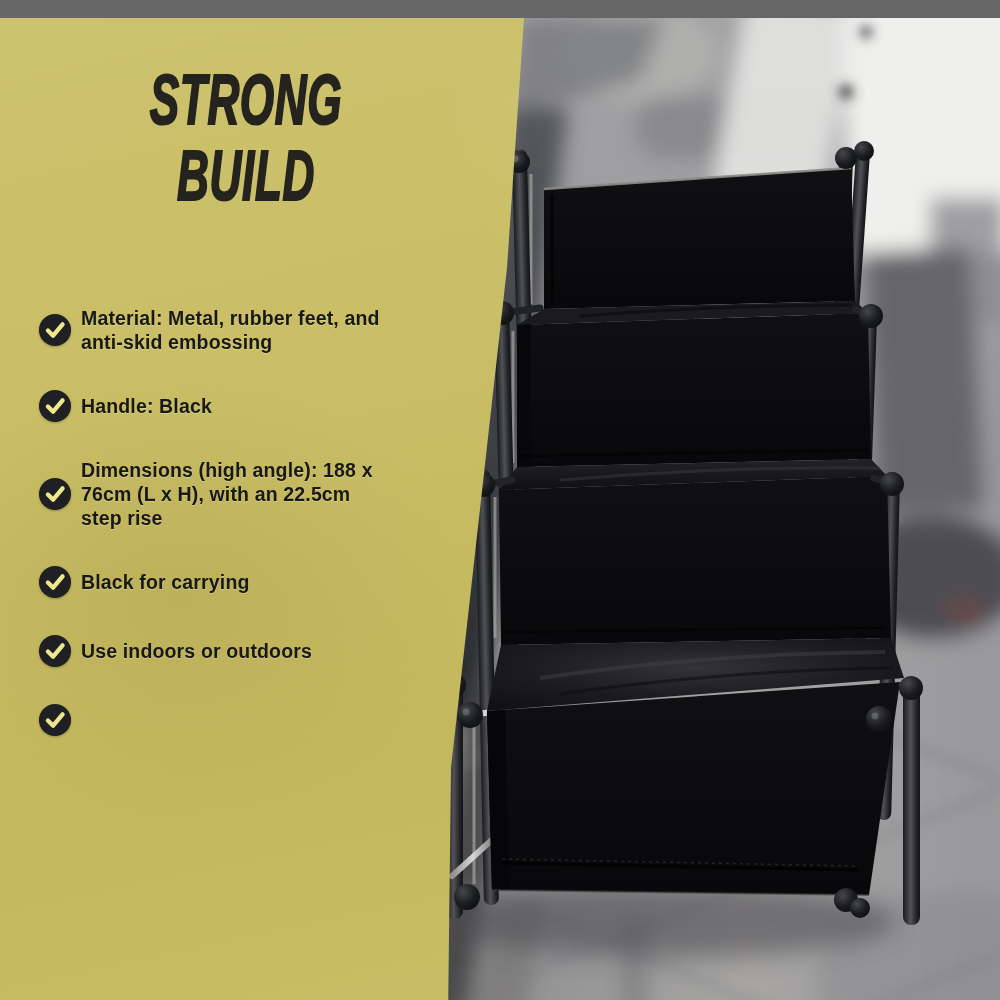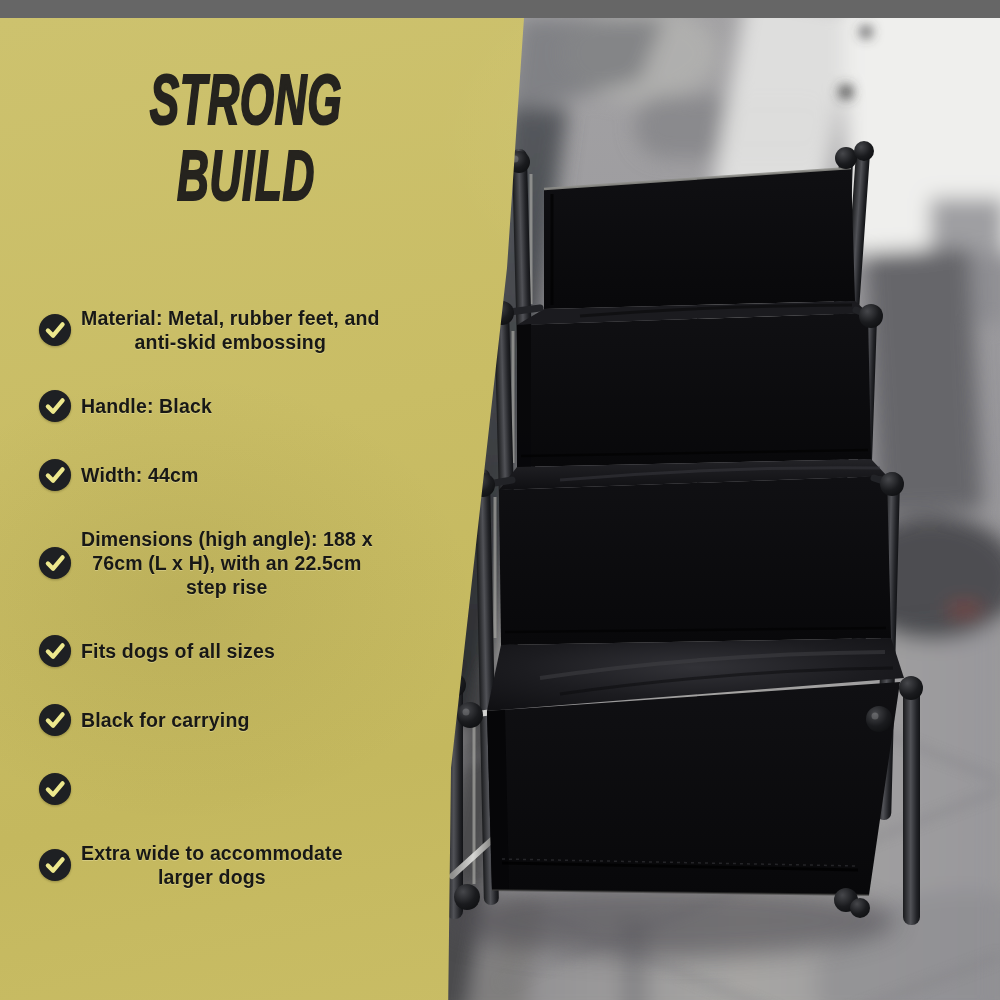--- a/index.html
+++ b/index.html
@@ -22,21 +22,21 @@
     position:absolute;left:86px;top:44px;width:320px;text-align:center;
     font-style:italic;font-weight:bold;font-size:70px;line-height:76px;
     color:#25231e;letter-spacing:1px;
     -webkit-text-stroke:2.2px #25231e;
     transform:scaleX(0.63);transform-origin:50% 0;
     text-shadow:0 1px 0 rgba(255,252,220,0.25);
     white-space:nowrap;
   }
   .features{
     position:absolute;left:38px;top:288px;width:408px;
-    display:flex;flex-direction:column;gap:35px;text-align:center;
+    display:flex;flex-direction:column;gap:35px;
   }
   .feature{display:flex;align-items:center;gap:9px;}
   .check{width:34px;height:34px;flex:0 0 34px;filter:drop-shadow(0 1px 1px rgba(60,55,15,.35));}
   .check svg{width:34px;height:34px;display:block;}
   .ftext{
     font-weight:bold;font-size:19.5px;line-height:24px;color:#181816;
     letter-spacing:0.15px;white-space:pre-line;
     text-shadow:0 1px 0 rgba(255,252,215,0.28);
   }
 </style>
@@ -246,64 +246,45 @@
         </span>
         <span class="ftext">Handle: Black</span>
       </div>
       <div class="feature">
         <span class="check">
           <svg viewBox="0 0 36 36">
               <circle cx="18" cy="18" r="17" fill="#1e2023"></circle>
               <path d="M10.5 18.5 L16 24 L26 12" fill="none" stroke-width="4.6" stroke-linecap="round" stroke-linejoin="round" stroke="#ede88d"></path>
             </svg>
         </span>
-        <span class="ftext">Width: 44cm</span>
-      </div>
-      <div class="feature">
-        <span class="check">
-          <svg viewBox="0 0 36 36">
-              <circle cx="18" cy="18" r="17" fill="#1e2023"></circle>
-              <path d="M10.5 18.5 L16 24 L26 12" fill="none" stroke-width="4.6" stroke-linecap="round" stroke-linejoin="round" stroke="#ede88d"></path>
-            </svg>
-        </span>
         <span class="ftext">Dimensions (high angle): 188 x
 76cm (L x H), with an 22.5cm
 step rise</span>
       </div>
       <div class="feature">
         <span class="check">
           <svg viewBox="0 0 36 36">
               <circle cx="18" cy="18" r="17" fill="#1e2023"></circle>
               <path d="M10.5 18.5 L16 24 L26 12" fill="none" stroke-width="4.6" stroke-linecap="round" stroke-linejoin="round" stroke="#ede88d"></path>
             </svg>
         </span>
-        <span class="ftext">Fits dogs of all sizes</span>
-      </div>
-      <div class="feature">
-        <span class="check">
-          <svg viewBox="0 0 36 36">
-              <circle cx="18" cy="18" r="17" fill="#1e2023"></circle>
-              <path d="M10.5 18.5 L16 24 L26 12" fill="none" stroke-width="4.6" stroke-linecap="round" stroke-linejoin="round" stroke="#ede88d"></path>
-            </svg>
-        </span>
         <span class="ftext">Black for carrying</span>
       </div>
       <div class="feature">
         <span class="check">
           <svg viewBox="0 0 36 36">
               <circle cx="18" cy="18" r="17" fill="#1e2023"></circle>
               <path d="M10.5 18.5 L16 24 L26 12" fill="none" stroke-width="4.6" stroke-linecap="round" stroke-linejoin="round" stroke="#ede88d"></path>
             </svg>
         </span>
-      </div>
-      <div class="feature">
-        <span class="check">
-          <svg viewBox="0 0 36 36">
-              <circle cx="18" cy="18" r="17" fill="#1e2023"></circle>
-              <path d="M10.5 18.5 L16 24 L26 12" fill="none" stroke-width="4.6" stroke-linecap="round" stroke-linejoin="round" stroke="#ede88d"></path>
-            </svg>
-        </span>
-        <span class="ftext">Extra wide to accommodate
-larger dogs</span>
+        <span class="ftext">Use indoors or outdoors</span>
+      </div>
+      <div class="feature">
+        <span class="check">
+          <svg viewBox="0 0 36 36">
+              <circle cx="18" cy="18" r="17" fill="#1e2023"></circle>
+              <path d="M10.5 18.5 L16 24 L26 12" fill="none" stroke-width="4.6" stroke-linecap="round" stroke-linejoin="round" stroke="#ede88d"></path>
+            </svg>
+        </span>
       </div>
     </div>
   </div>
 </div>
 
 </body></html>

